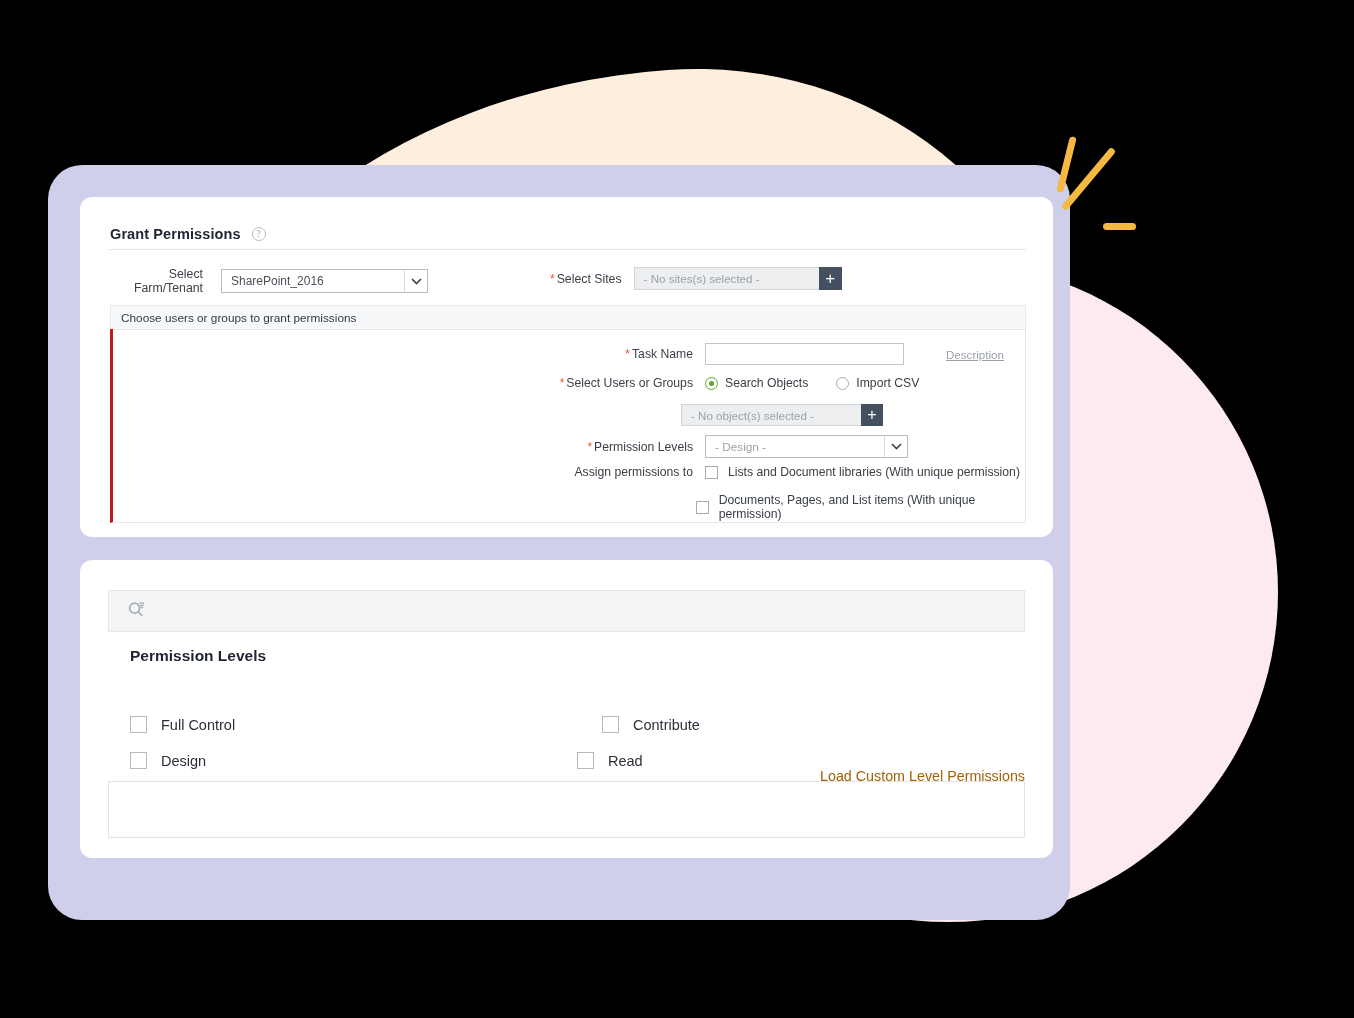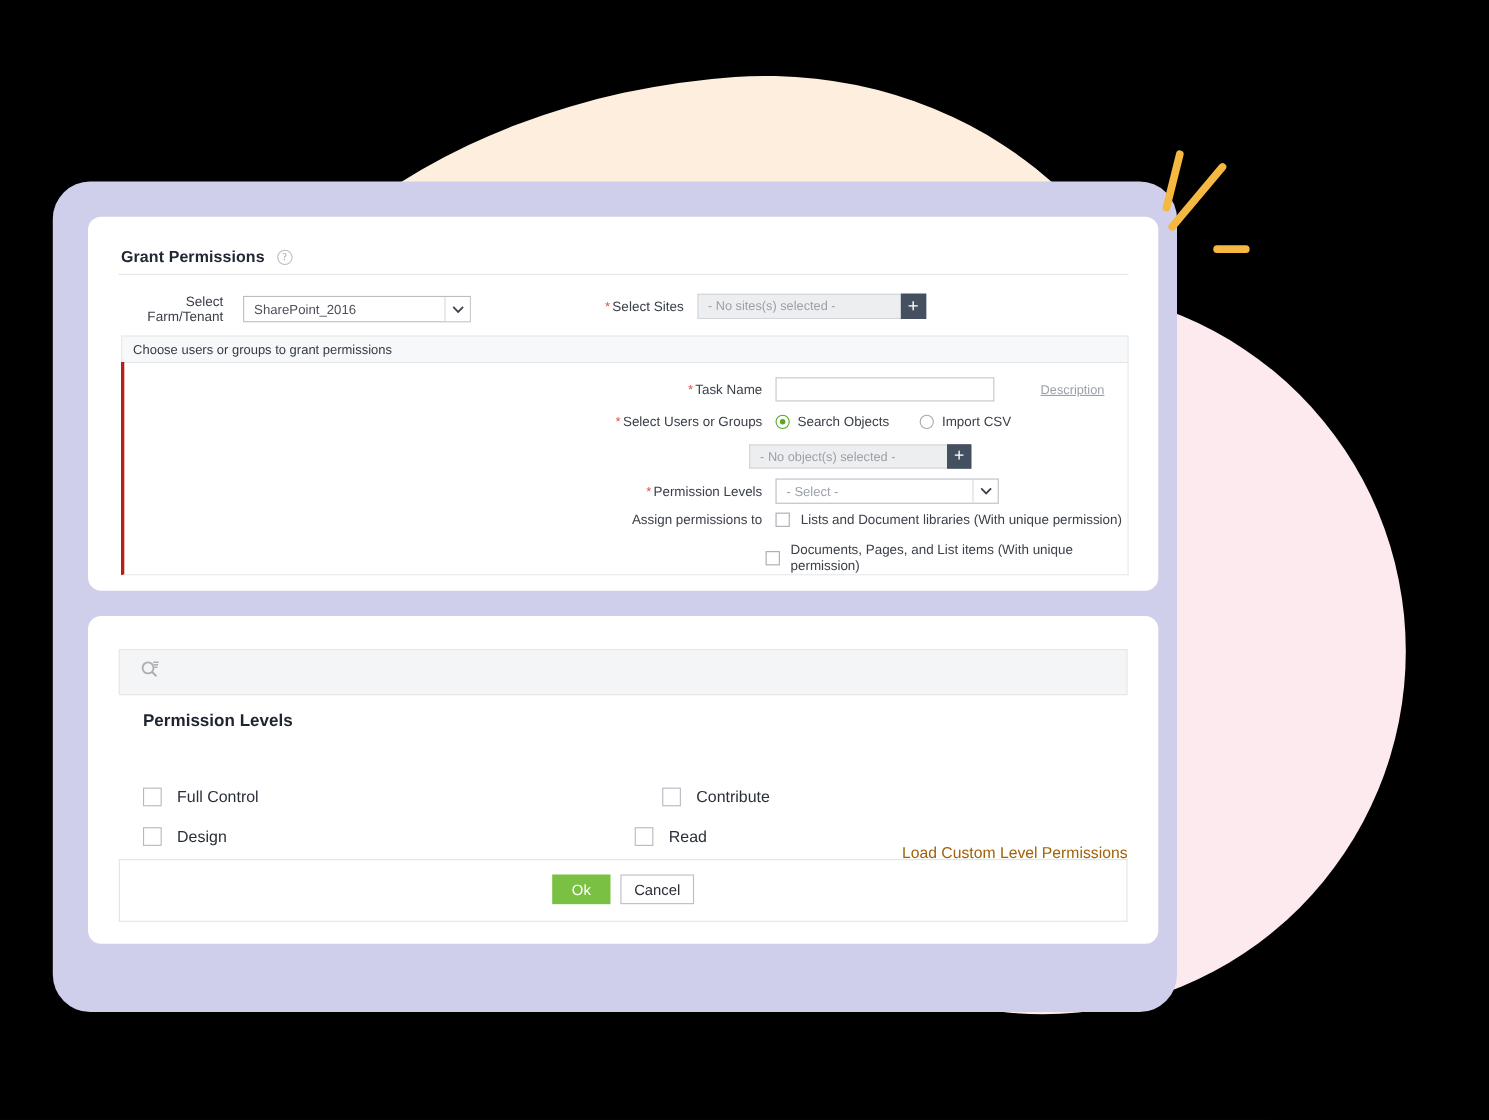--- a/index.html
+++ b/index.html
@@ -394,21 +394,21 @@
           <span>- No object(s) selected -</span>
         </div>
         <div class="plus-btn-sm">+</div>
       </div>
 
       <div class="frow" style="left:404px; top:106px;">
         <span class="flabel">
           <span class="req">*</span><span>Permission Levels</span>
         </span>
         <div class="sel-small">
-          <span>- Select -</span>
+          <span>- Design -</span>
           <span class="caret">
             <svg width="11" height="7" viewBox="0 0 11 7">
                 <path d="M1 1 L5.5 5.6 L10 1" fill="none" stroke="#3b4049" stroke-width="1.6"></path>
               </svg>
           </span>
         </div>
       </div>
 
       <div class="frow" style="left:404px; top:136px;">
         <span class="flabel">Assign permissions to</span>
@@ -459,19 +459,15 @@
     <div class="plevel-item" style="left:497px; top:156px;">
       <span class="chk"></span>
       <span class="plevel-lbl">Read</span>
     </div>
 
     <a class="load-link">Load Custom Level Permissions</a>
 
     <div class="foot-rule"></div>
     <div class="foot-sides"></div>
 
-    <div class="btn-row">
-      <button class="btn-ok">Ok</button>
-      <button class="btn-cancel">Cancel</button>
-    </div>
 
   </div>
 </div>
 
 </body></html>

